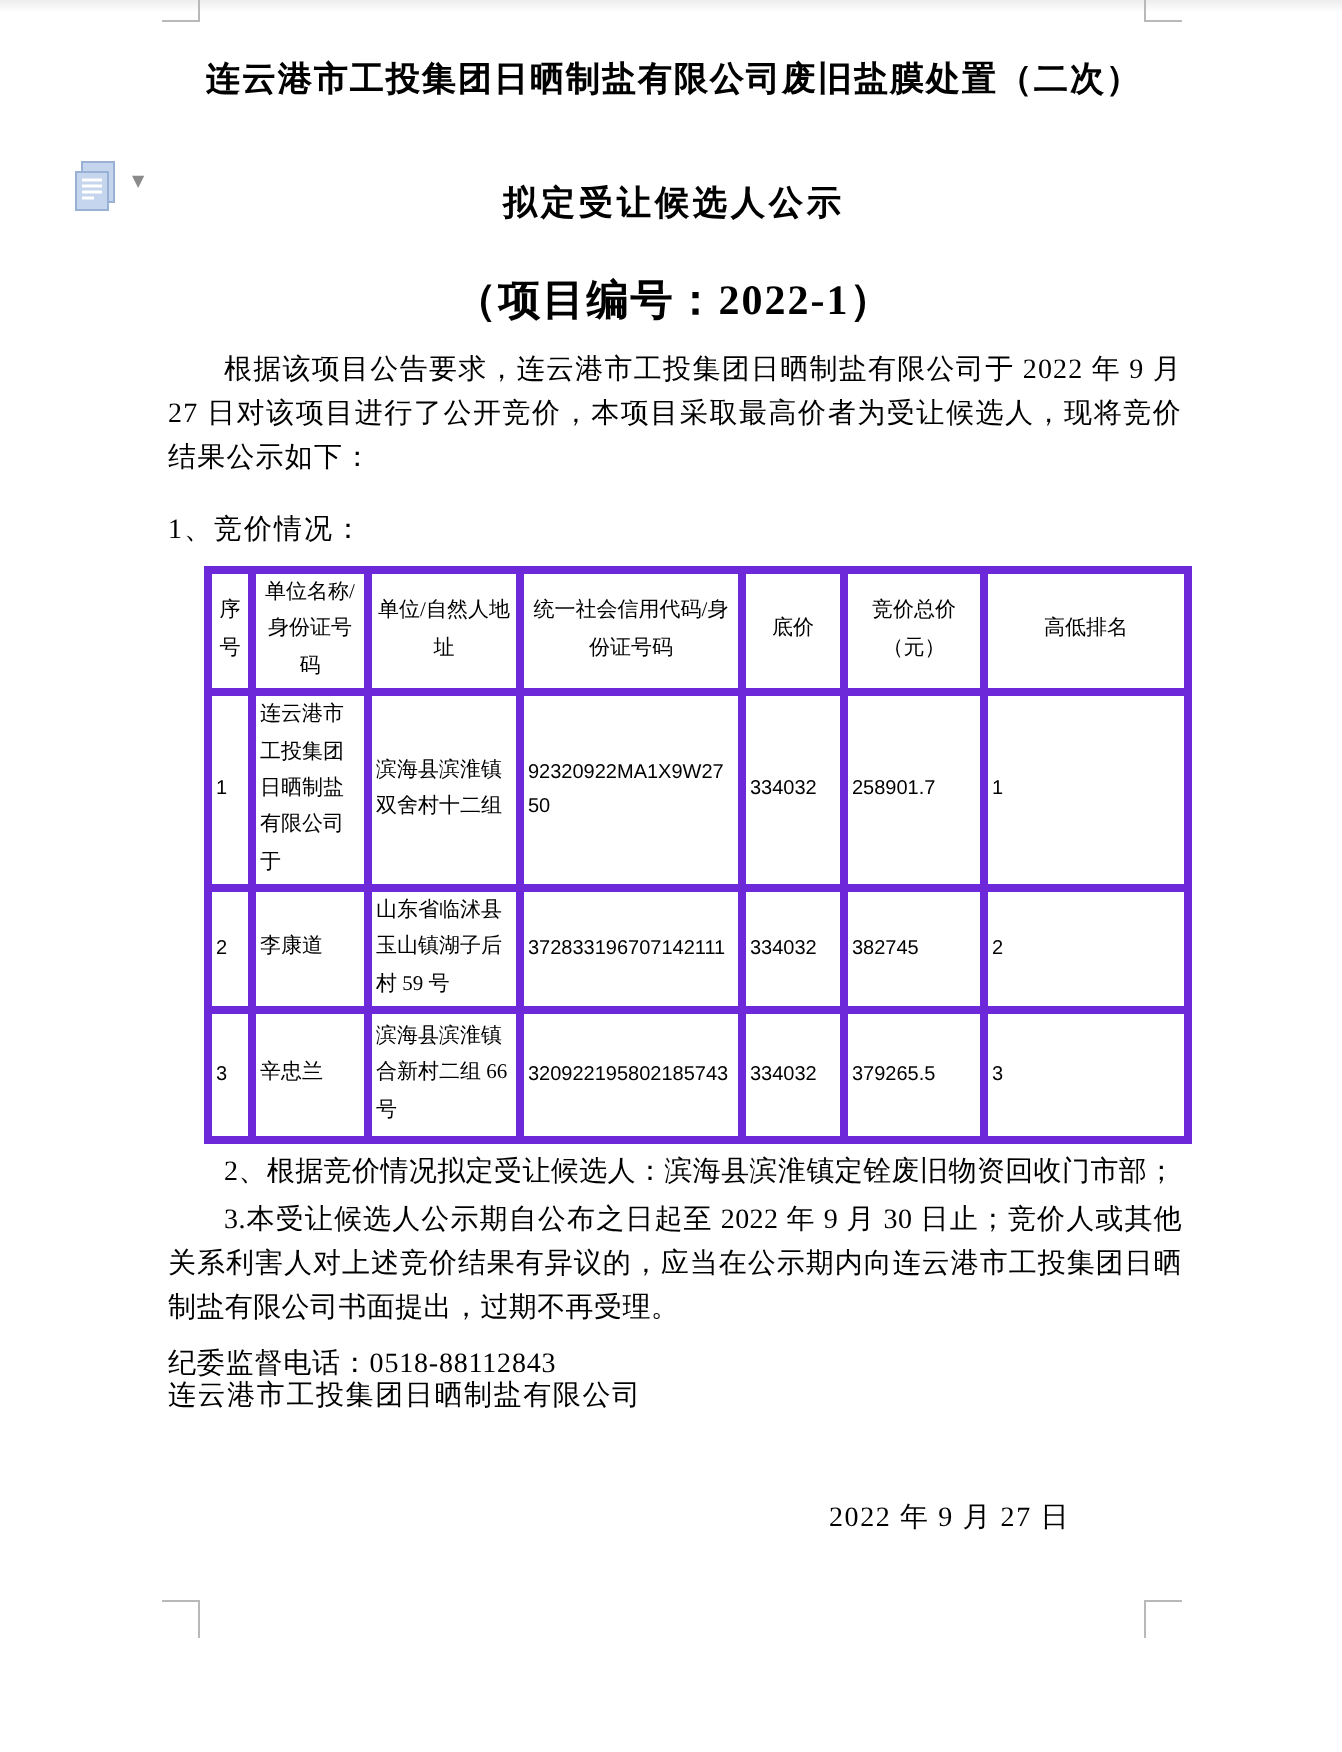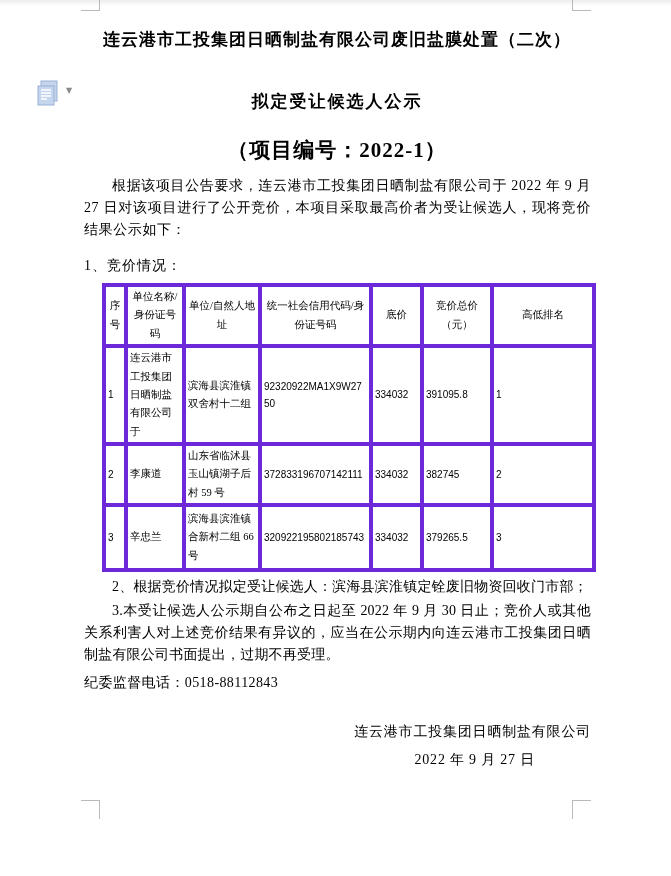--- a/index.html
+++ b/index.html
@@ -38,21 +38,21 @@
 
   .para{position:absolute;left:84px;width:507px;font-size:14px;line-height:22px;
         text-align:justify;letter-spacing:0.6px;}
   .indent{text-indent:2em;}
   .intro{top:175px;}
   .sec1{top:255px;letter-spacing:1px;}
   .para2{top:576px;letter-spacing:0.2px;}
   .para3{top:600px;letter-spacing:0.2px;}
   .phone1{top:672px;letter-spacing:0.4px;}
   .phone2{top:694px;letter-spacing:0.4px;}
-  .sign{top:721px;text-align:right;letter-spacing:0.8px;}
+  .sign{top:688px;letter-spacing:0.8px;}
   .date{top:749px;text-align:right;padding-right:56px;width:451px;letter-spacing:0.8px;font-family:Liberation Serif, serif;}
 
   table.bid{
     position:absolute;left:102px;top:283px;
     border-collapse:collapse;table-layout:fixed;width:490px;
     font-size:10.5px;line-height:1.75;
   }
   table.bid th,table.bid td{
     border:4px solid #6d28d9;
     vertical-align:middle;
@@ -120,21 +120,21 @@
         <th>高低排名</th>
       </tr>
     </thead>
     <tbody>
       <tr class="r1">
         <td class="num">1</td>
         <td>连云港市工投集团日晒制盐有限公司于</td>
         <td>滨海县滨淮镇双舍村十二组</td>
         <td class="num">92320922MA1X9W2750</td>
         <td class="num">334032</td>
-        <td class="num">391095.8</td>
+        <td class="num">258901.7</td>
         <td class="num">1</td>
       </tr>
       <tr class="r2">
         <td class="num">2</td>
         <td>李康道</td>
         <td>山东省临沭县玉山镇湖子后村 59 号</td>
         <td class="num">372833196707142111</td>
         <td class="num">334032</td>
         <td class="num">382745</td>
         <td class="num">2</td>

